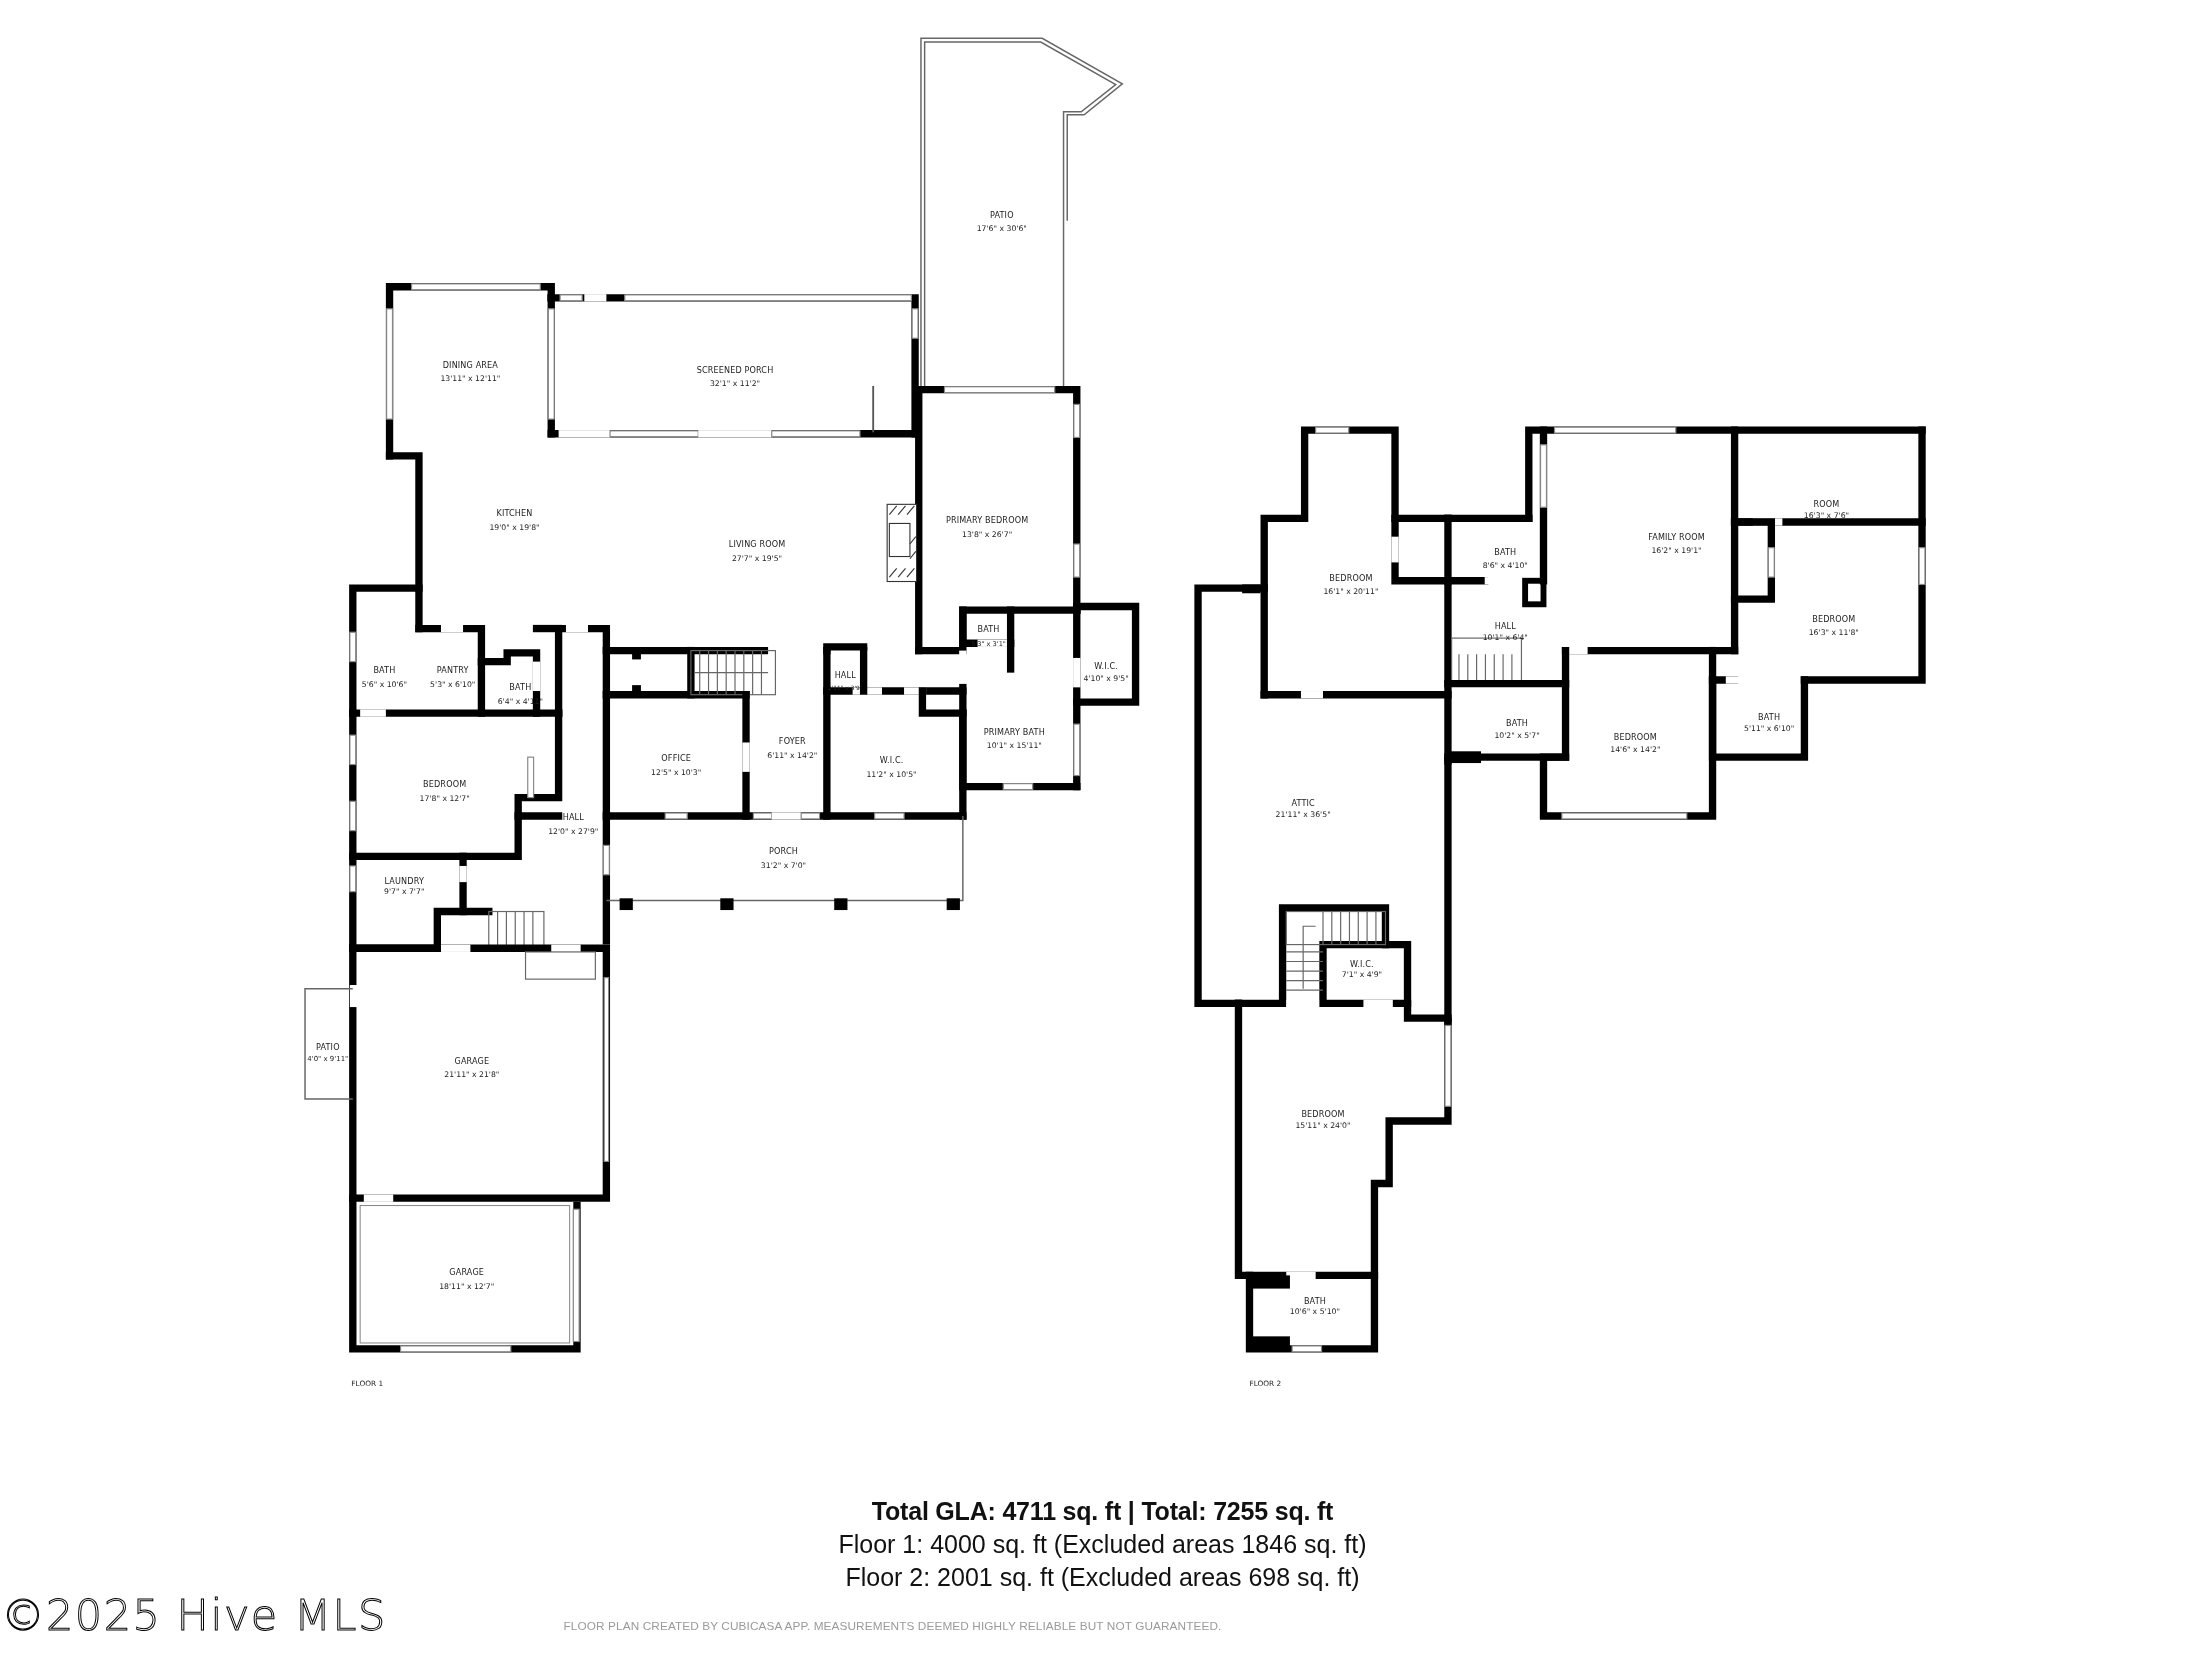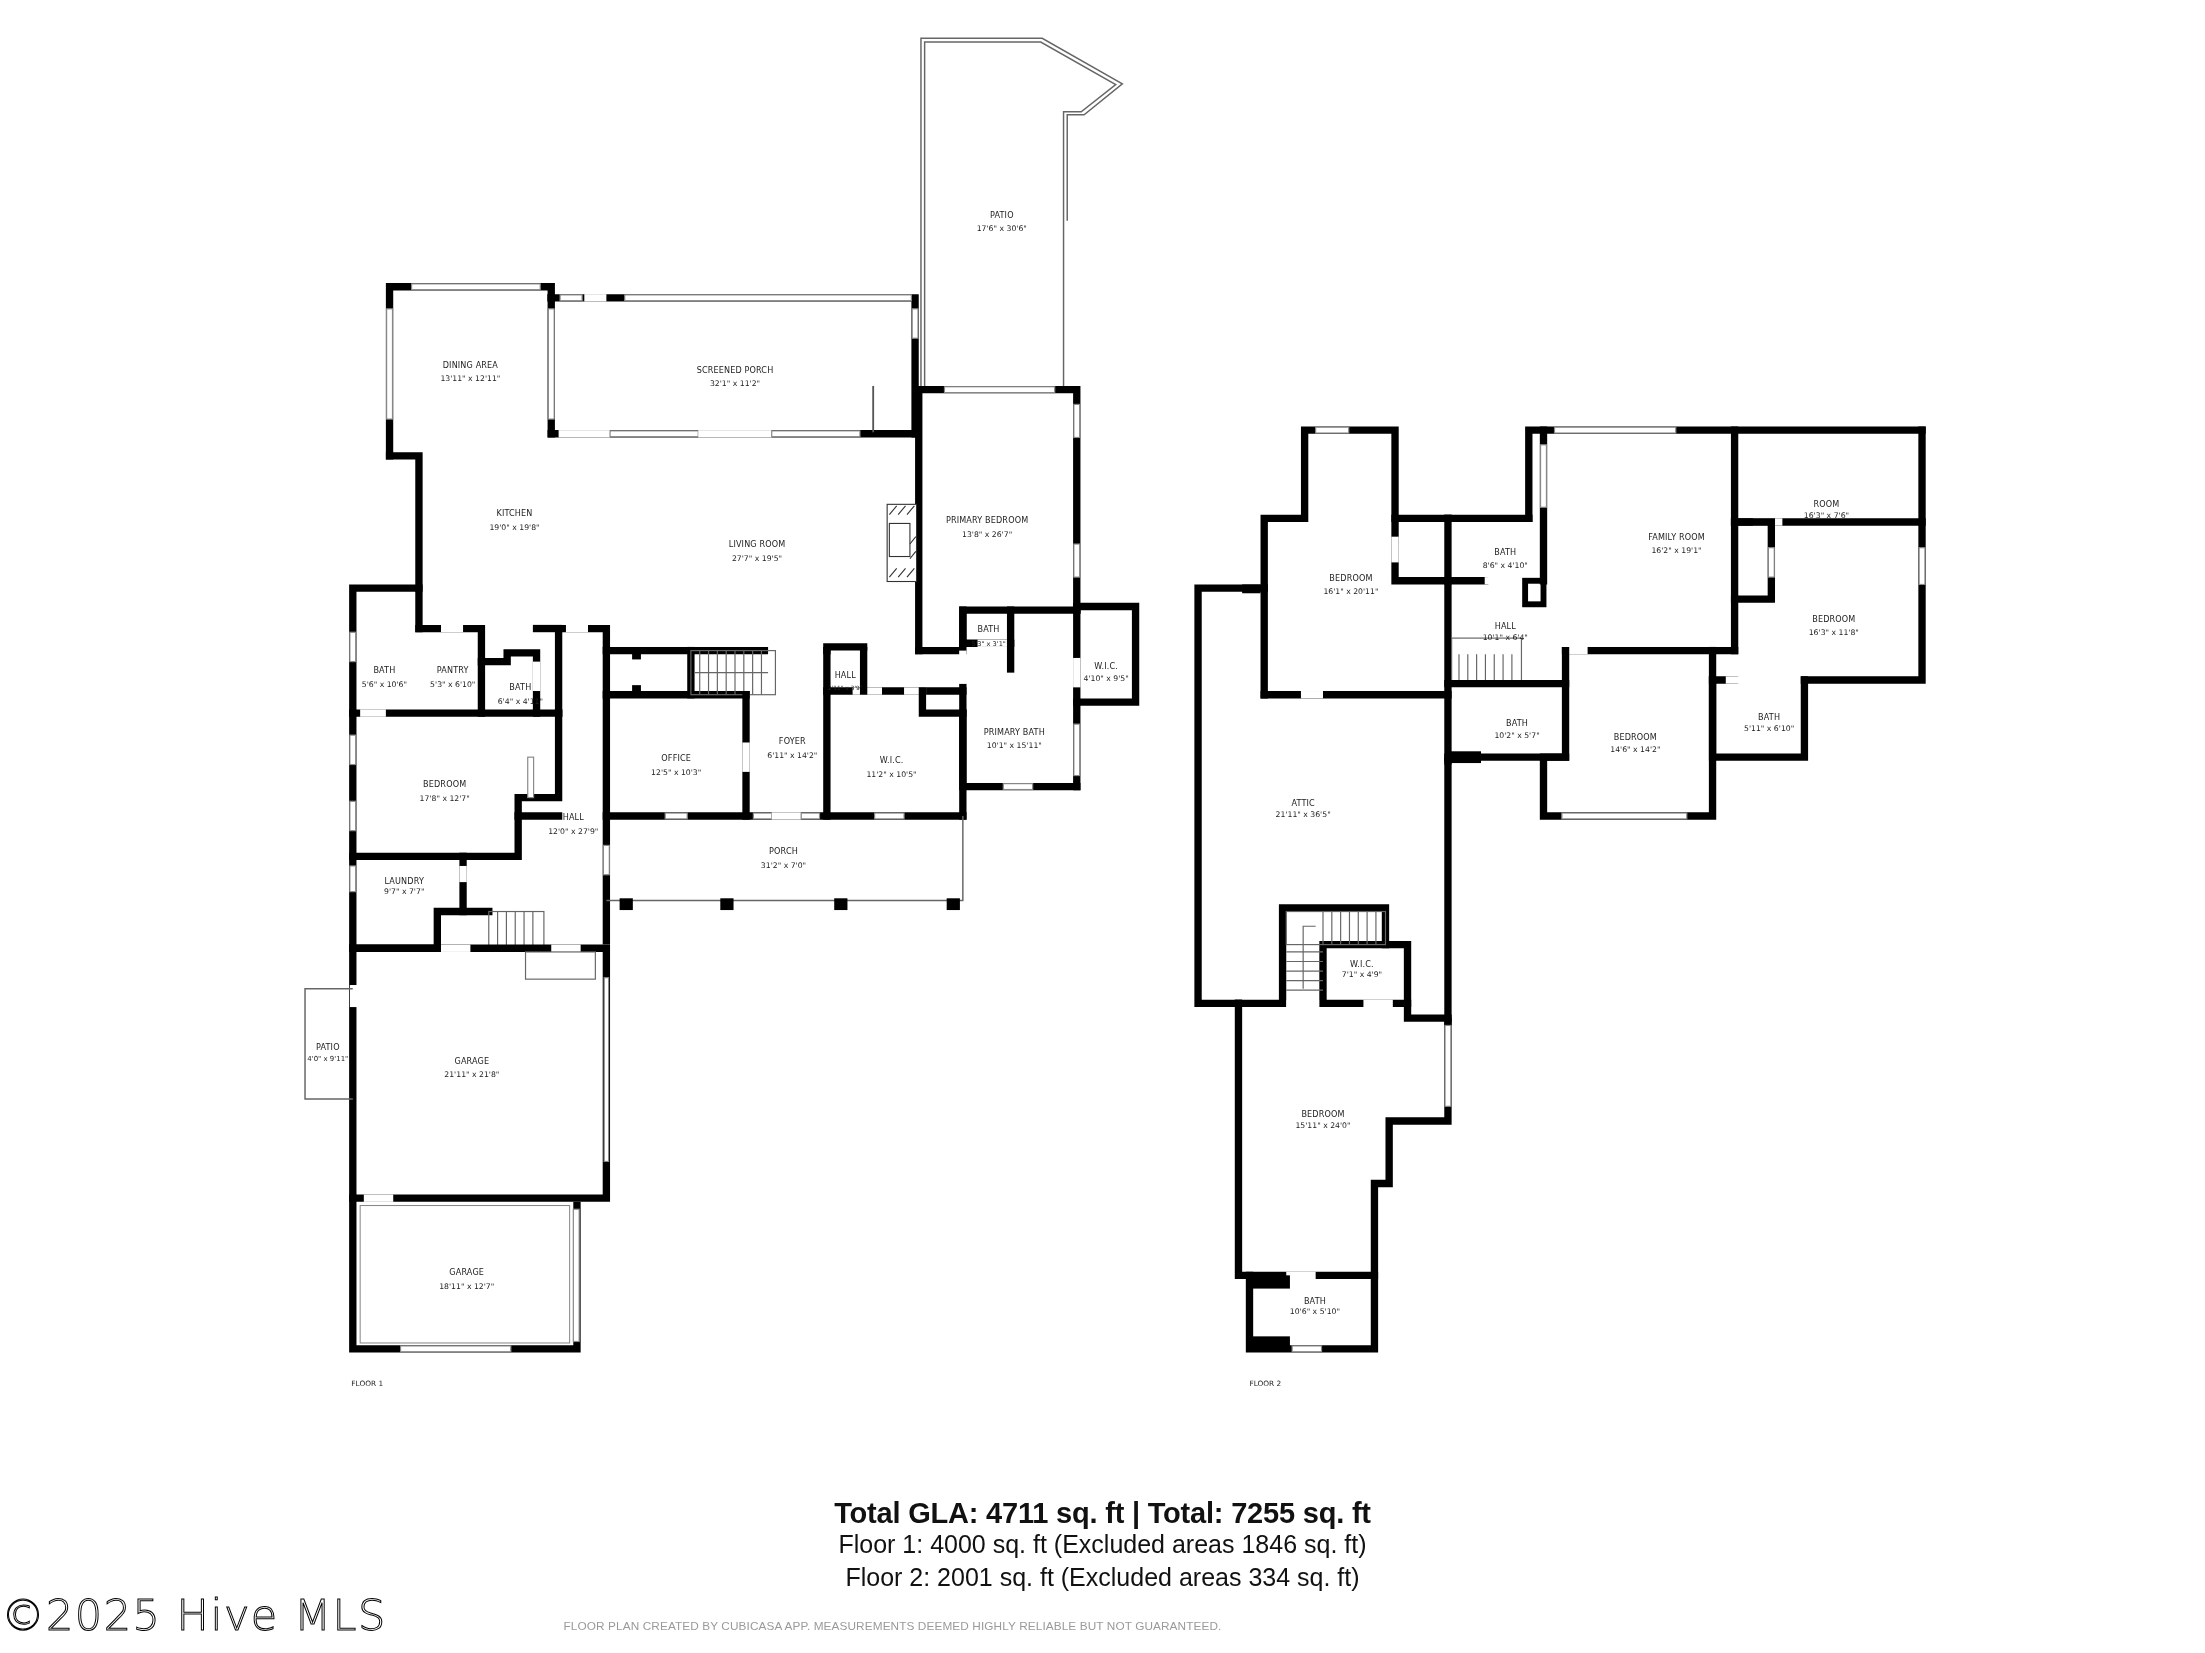--- a/index.html
+++ b/index.html
@@ -11,21 +11,21 @@
   .win { fill: #fff; stroke: #888; stroke-width: 1.6; }
   .door { fill: #fff; stroke: none; }
   .stair { fill: none; stroke: #666; stroke-width: 1.6; }
   .hatch { fill: none; stroke: #333; stroke-width: 1.5; }
   .col { fill: #000; }
   .room-label { font-family: "DejaVu Sans", sans-serif; font-size: 11px; fill: #222; text-anchor: middle; letter-spacing: 0.2px; }
   .room-dim { font-family: "DejaVu Sans", sans-serif; font-size: 10.5px; fill: #222; text-anchor: middle; }
   .floor-label { font-family: "DejaVu Sans", sans-serif; font-size: 10px; fill: #222; }
 
   .summary { position: absolute; left: 0; width: 2205px; text-align: center; font-family: "Liberation Sans", sans-serif; color: #111; }
-  .summary.total { top: 1497px; font-size: 29px; font-weight: bold; letter-spacing: -0.2px; }
+  .summary.total { top: 1497px; font-size: 25px; font-weight: bold; letter-spacing: -0.2px; }
   .summary.f1 { top: 1530px; font-size: 25px; }
   .summary.f2 { top: 1563px; font-size: 25px; }
   .disclaimer { position: absolute; left: 0; width: 1785px; top: 1619px; text-align: center; font-family: "Liberation Sans", sans-serif; font-size: 11.8px; color: #9a9a9a; letter-spacing: 0.1px; }
   .watermark { position: absolute; left: 1.5px; top: 1590px; font-family: "DejaVu Sans", sans-serif; font-size: 43px; font-weight: 200; color: transparent; -webkit-text-stroke: 1px #000; letter-spacing: 1.5px; }
 </style>
 </head>
 <body>
 
 <svg id="plan" viewBox="0 0 3000 2250" xmlns="http://www.w3.org/2000/svg">
 
@@ -391,16 +391,16 @@
       <text class="room-label" x="1789" y="1774">BATH</text>
       <text class="room-dim" x="1789" y="1788">10'6" x 5'10"</text>
     </g>
 
     <text class="floor-label" x="1700" y="1886">FLOOR 2</text>
   </g>
 </svg>
 
 <div class="summary total">Total GLA: 4711 sq. ft | Total: 7255 sq. ft</div>
 <div class="summary f1">Floor 1: 4000 sq. ft (Excluded areas 1846 sq. ft)</div>
-<div class="summary f2">Floor 2: 2001 sq. ft (Excluded areas 334 sq. ft)</div>
+<div class="summary f2">Floor 2: 2001 sq. ft (Excluded areas 698 sq. ft)</div>
 <div class="disclaimer">FLOOR PLAN CREATED BY CUBICASA APP. MEASUREMENTS DEEMED HIGHLY RELIABLE BUT NOT GUARANTEED.</div>
 <div class="watermark">©2025 Hive MLS</div>
 
 
 </body></html>

